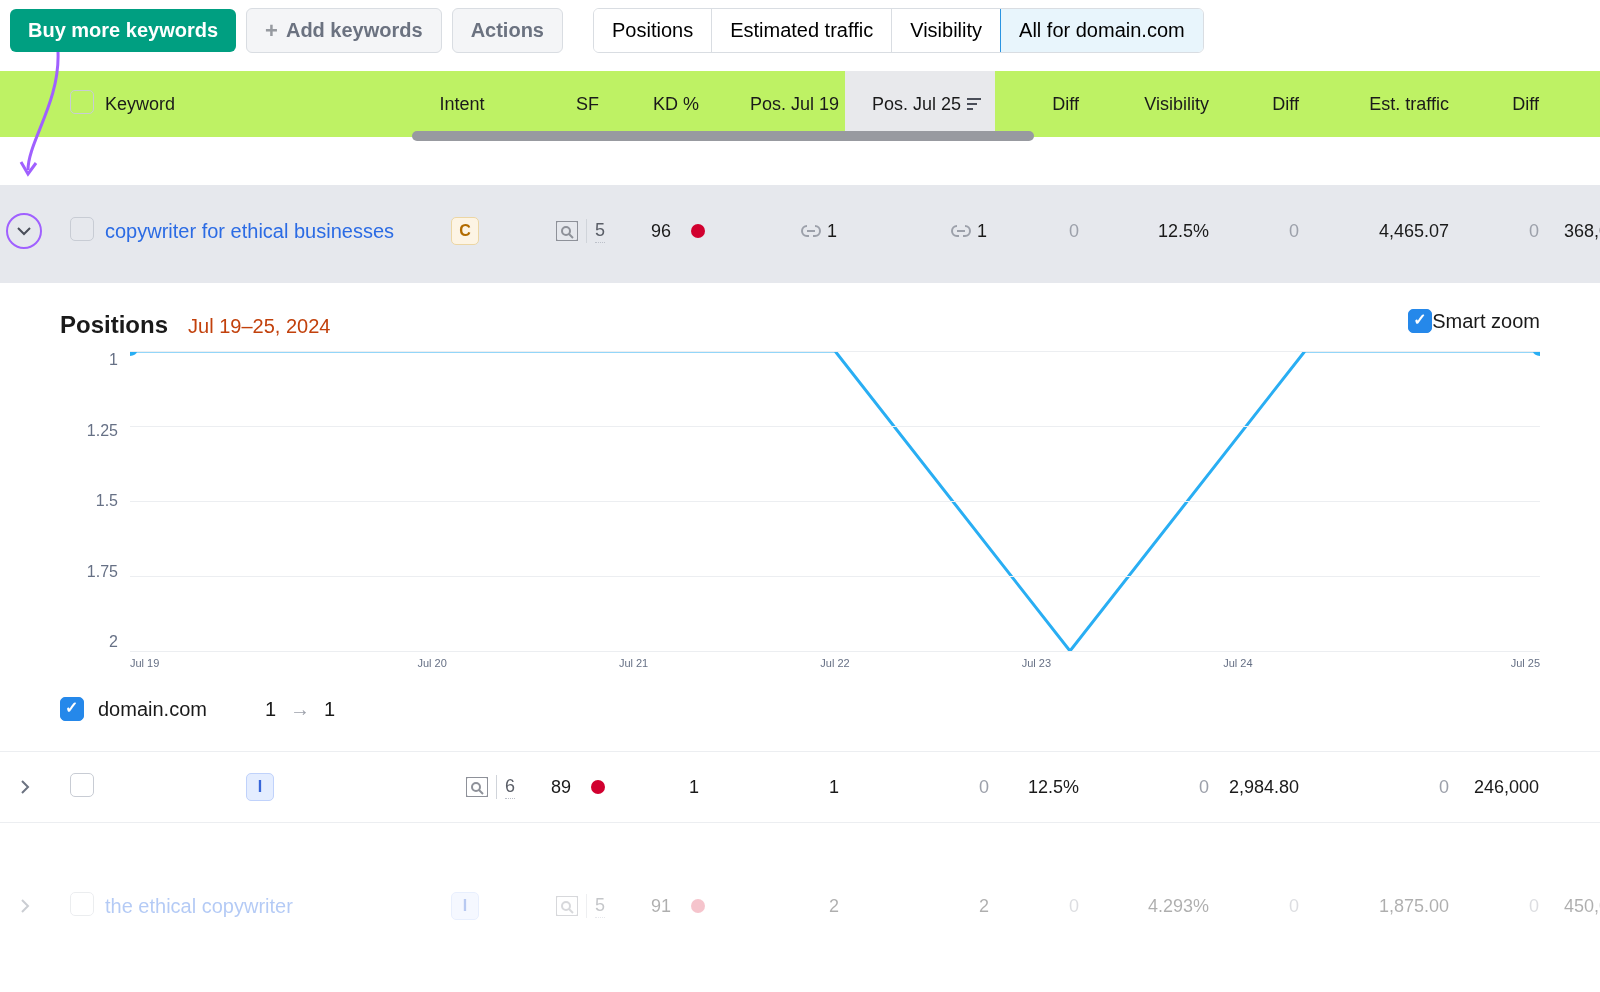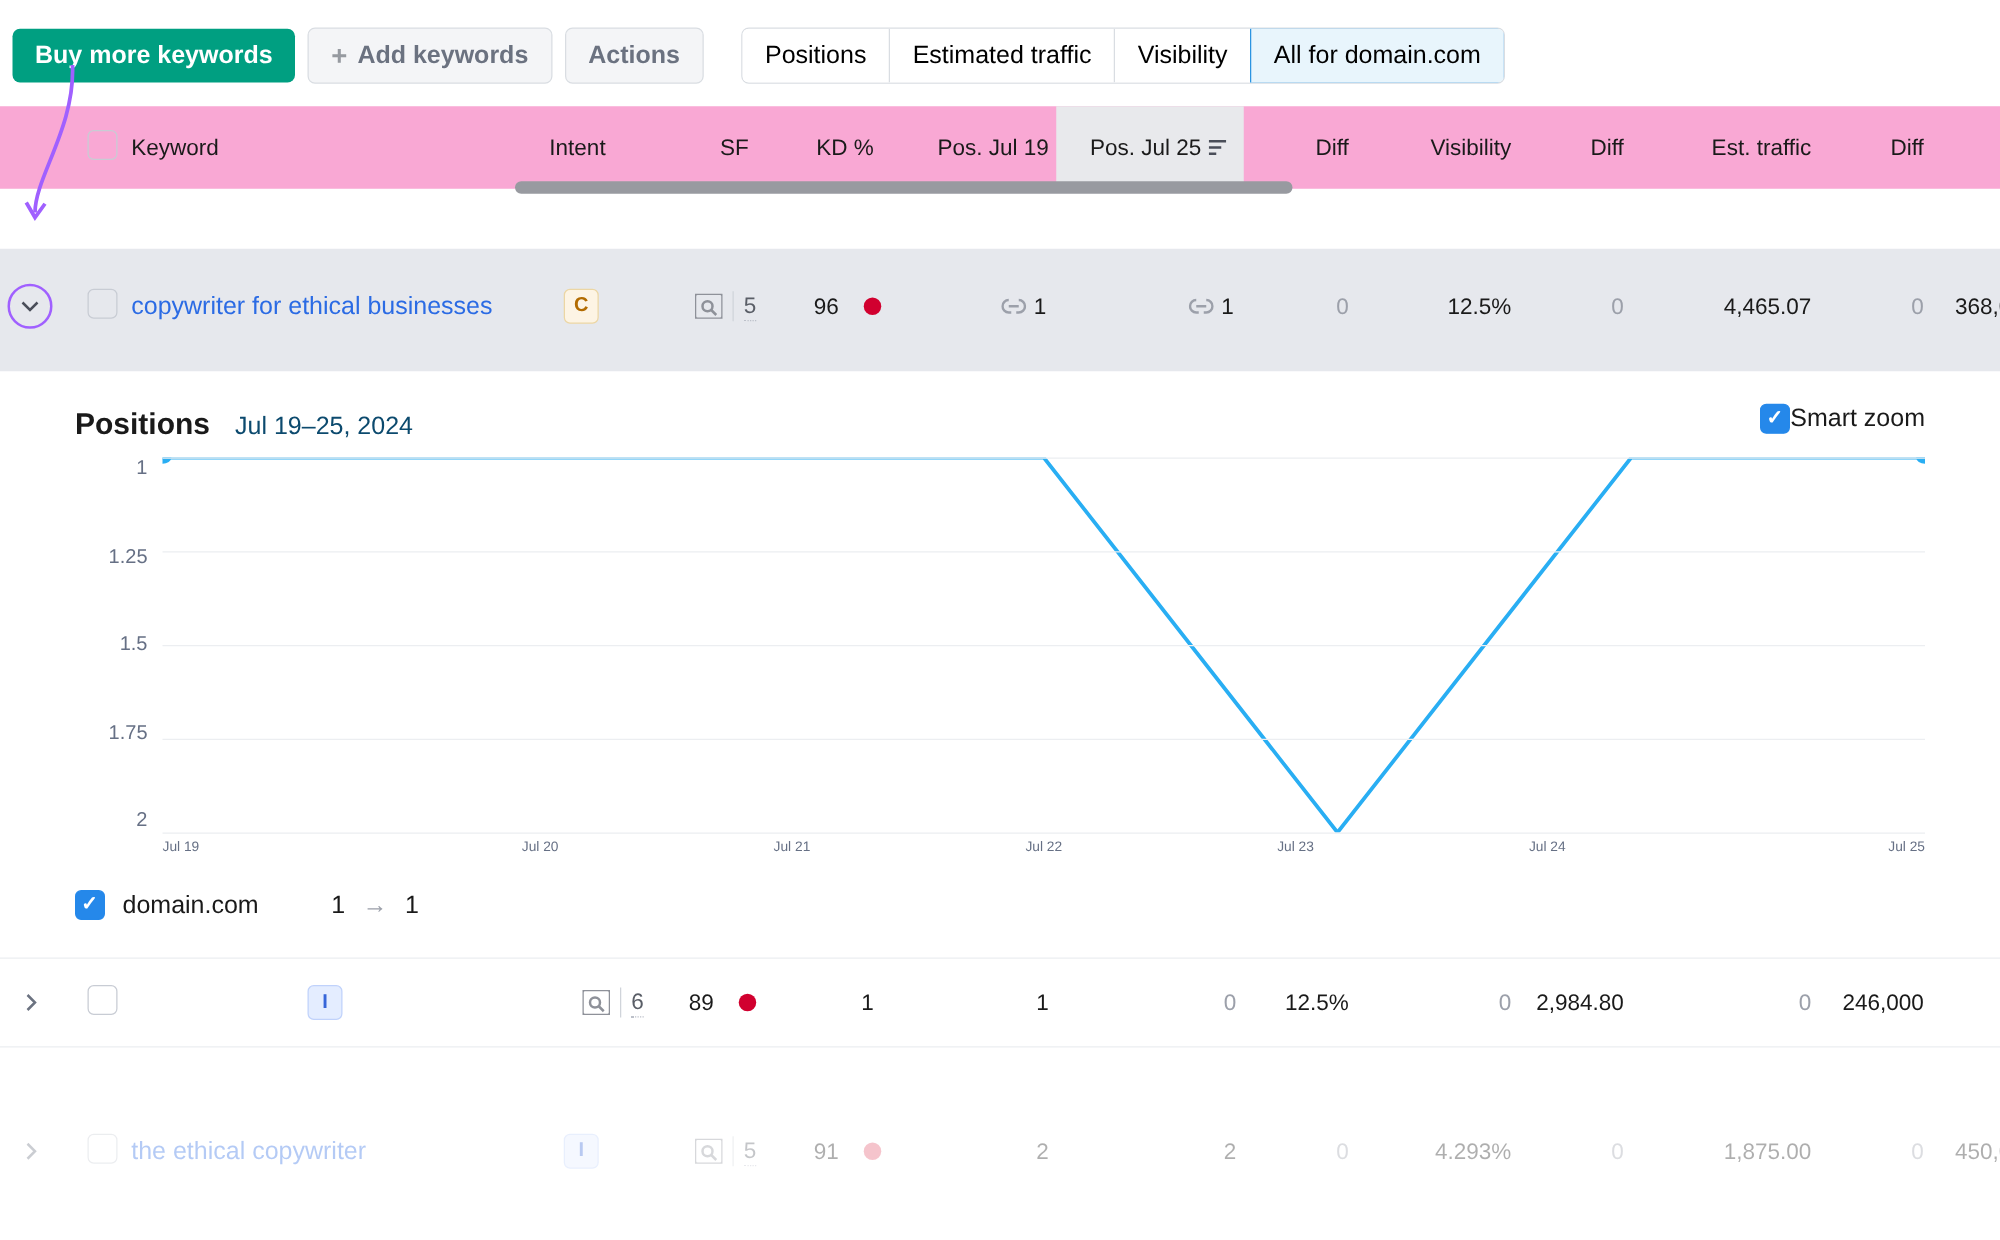--- a/index.html
+++ b/index.html
@@ -9,21 +9,21 @@
     color: #1a1a1a;
     background: #fff;
     font-size: 18px;
     overflow-x: hidden;
     width: 1600px;
   }
   
   .toolbar {
     display: flex;
     gap: 10px;
-    padding: 22px 10px 18px 10px;
+    padding: 8px 10px 18px 10px;
     align-items: center;
     flex-wrap: wrap;
   }
   .btn-primary {
     background: #009f81;
     color: #fff;
     border: none;
     border-radius: 6px;
     padding: 10px 18px;
     font-size: 20px;
@@ -68,21 +68,21 @@
     position: relative;
     z-index: 2;
     text-align: center;
   }
 
   
   .thead {
     display: grid;
     grid-template-columns: 60px 35px 310px 100px 90px 100px 140px 150px 90px 130px 90px 150px 90px 90px;
     align-items: center;
-    background: #f9a8d4;
+    background: #bef264;
     height: 66px;
     position: relative;
     padding-left: 10px;
   }
   .th {
     font-size: 18px;
     color: #1a1a1a;
     text-align: right;
     padding-right: 6px;
   }
@@ -210,21 +210,21 @@
     background: #fff;
     padding: 26px 60px 10px 60px;
   }
   .chart-header {
     display: flex;
     align-items: baseline;
     justify-content: space-between;
     margin-bottom: 12px;
   }
   .chart-title { font-size: 24px; font-weight: 700; }
-  .chart-date { font-size: 20px; color: #0c4a6e; font-weight: 500; }
+  .chart-date { font-size: 20px; color: #c2410c; font-weight: 500; }
   .smartzoom {
     display: flex;
     align-items: center;
     font-size: 20px;
   }
   .checkbox.checked {
     background: #2588ea;
     border-color: #2588ea;
     position: relative;
   }

